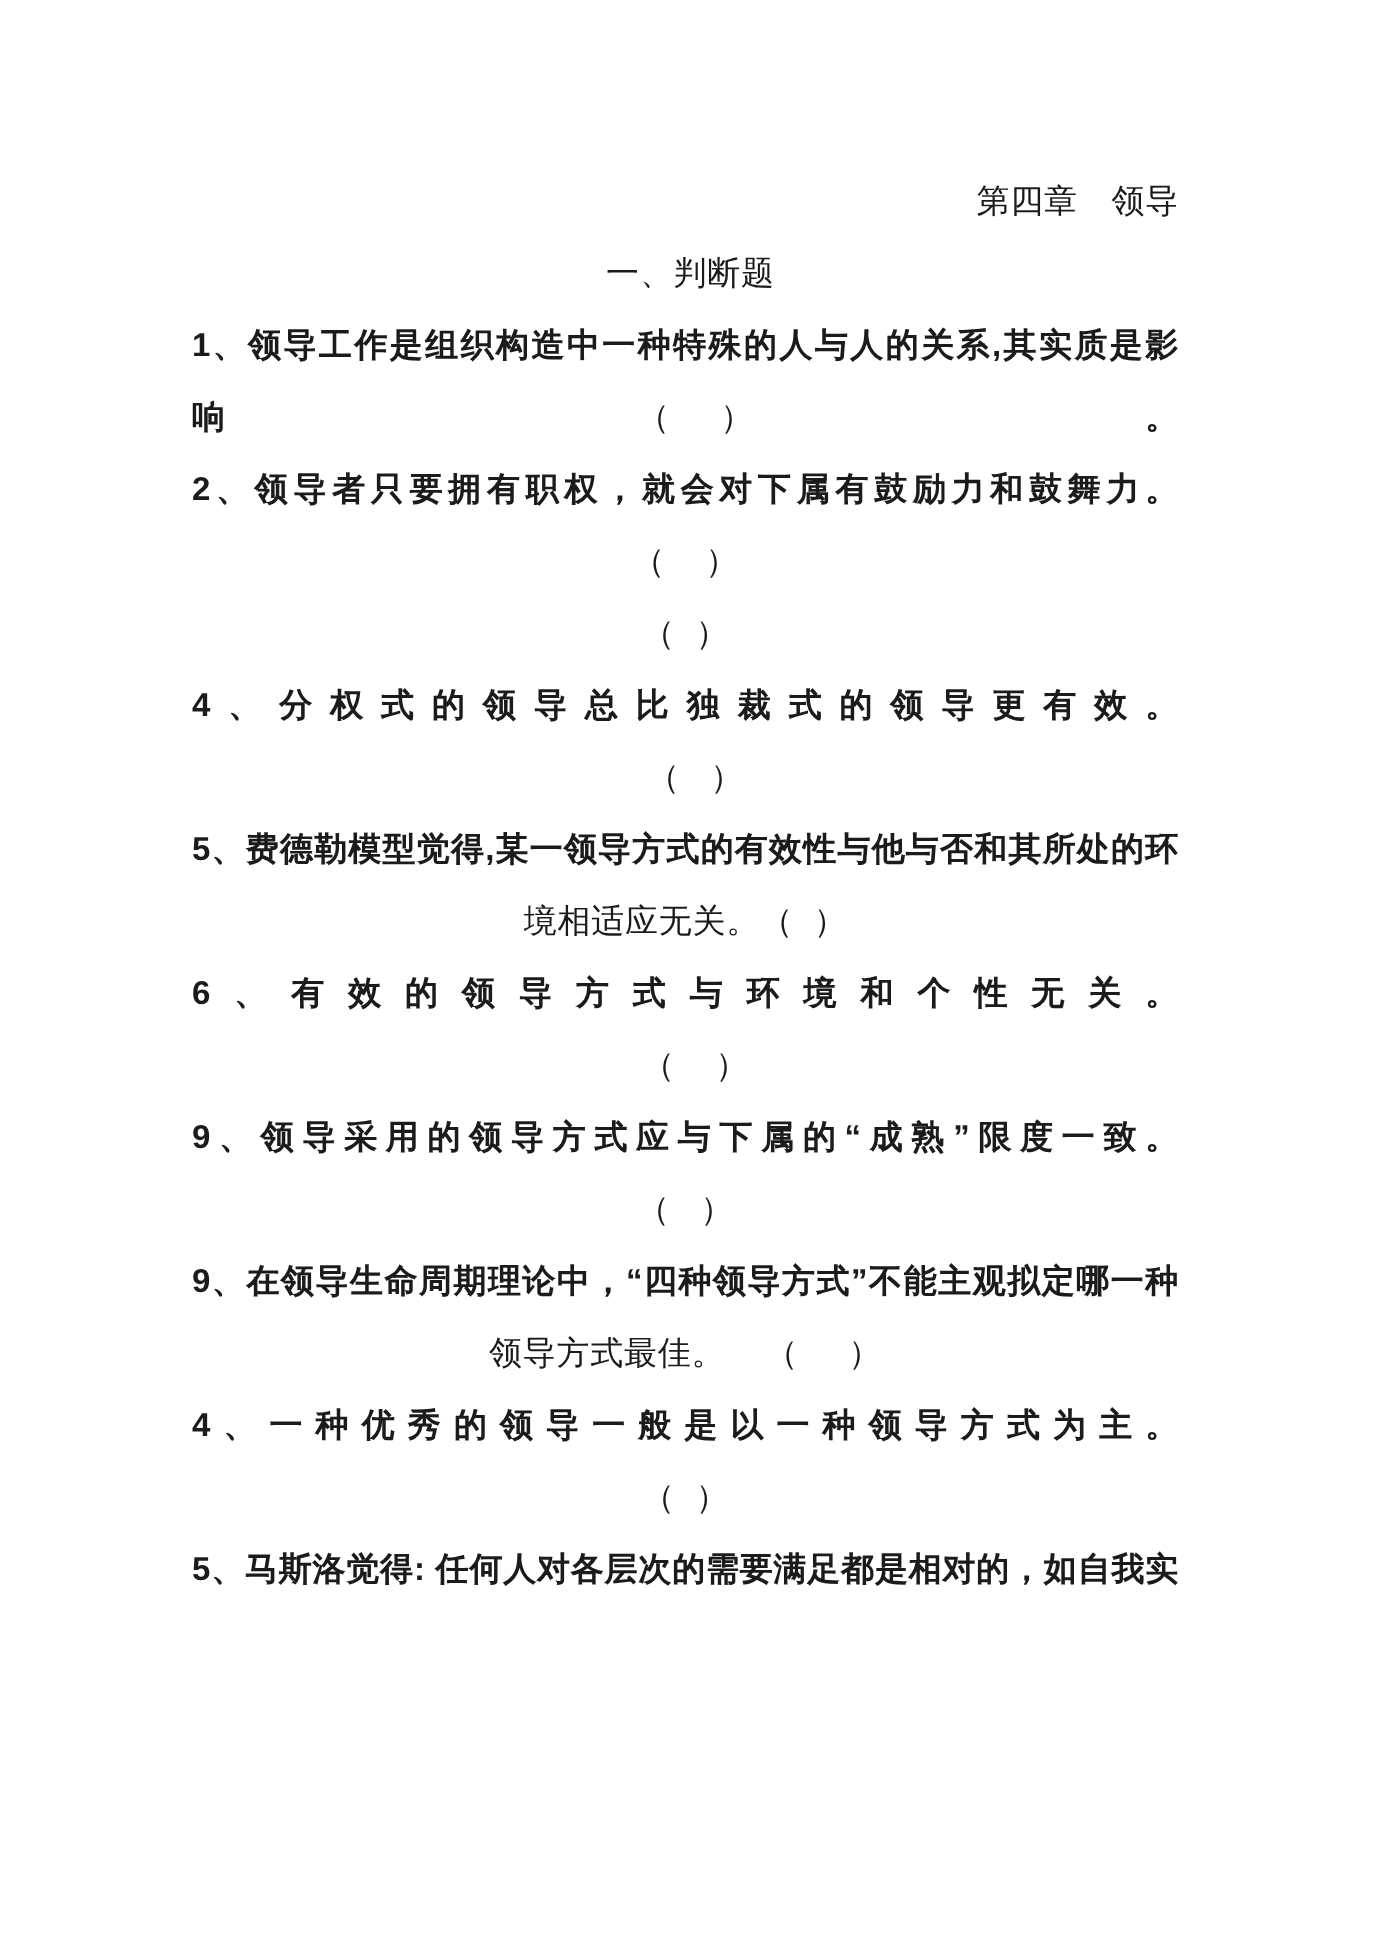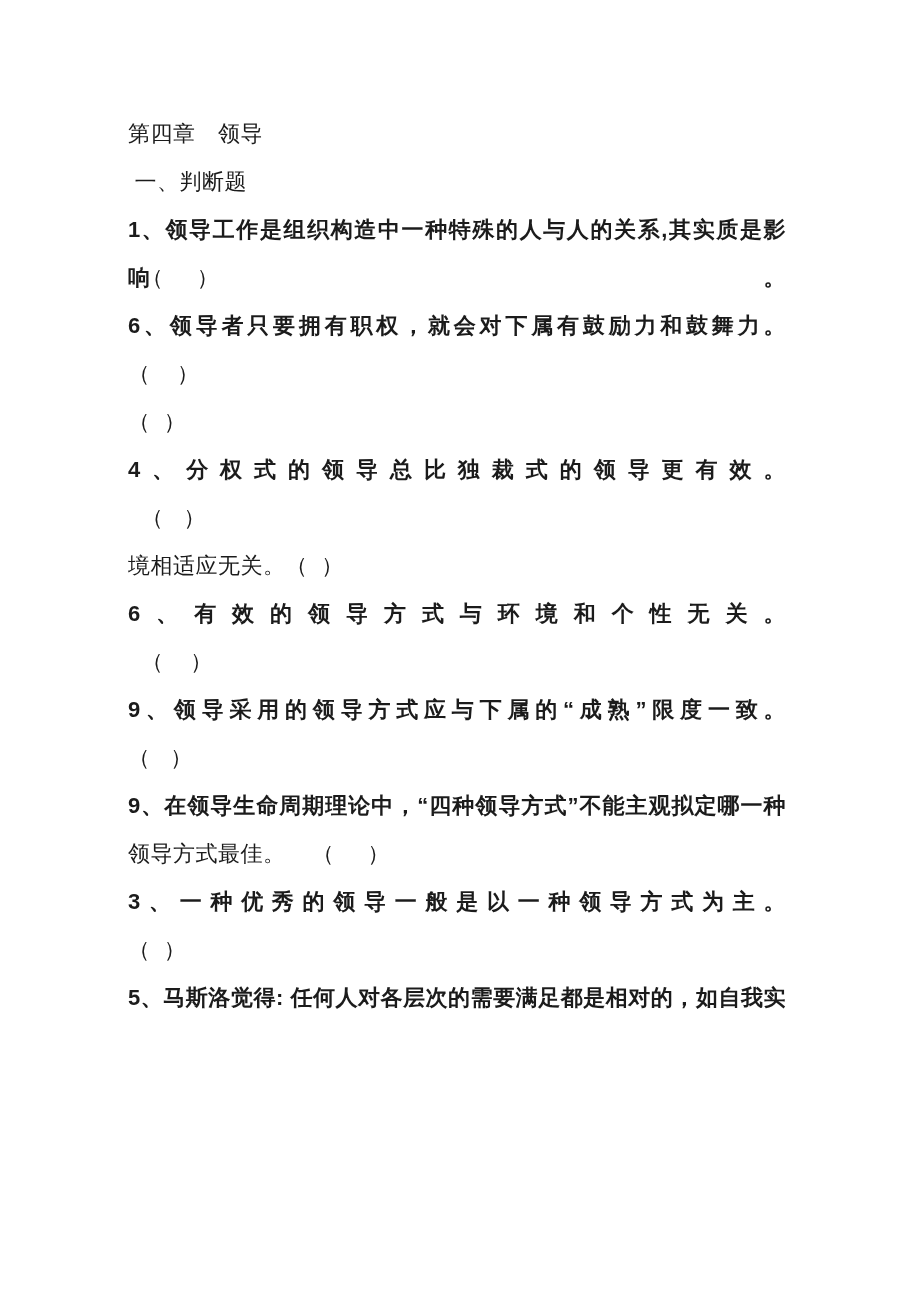--- a/index.html
+++ b/index.html
@@ -28,44 +28,45 @@
     letter-spacing: 0.5px;
   }
   
   .stretch {
     text-align: justify;
     text-align-last: justify;
     font-weight: bold;
     -moz-text-align-last: justify;
   }
   .plain {
-    text-align: left;
+    text-align: center;
     white-space: pre;
   }
   .center {
-    text-align: left;
+    text-align: right;
     white-space: pre;
   }
 </style>
 </head>
 <body>
 
 <div class="page">
   <div class="line center">第四章　领导</div>
   <div class="line plain"> 一、判断题</div>
   <div class="line stretch">1、领导工作是组织构造中一种特殊的人与人的关系,其实质是影响。</div>
   <div class="line plain">  （     ）</div>
-  <div class="line stretch">6、领导者只要拥有职权，就会对下属有鼓励力和鼓舞力。</div>
+  <div class="line stretch">2、领导者只要拥有职权，就会对下属有鼓励力和鼓舞力。</div>
   <div class="line plain">（    ）</div>
   <div class="line plain">（  ）</div>
   <div class="line stretch">4、分权式的领导总比独裁式的领导更有效。</div>
   <div class="line plain">  （   ）</div>
+  <div class="line stretch">5、费德勒模型觉得,某一领导方式的有效性与他与否和其所处的环</div>
   <div class="line plain">境相适应无关。（  ）</div>
   <div class="line stretch">6、有效的领导方式与环境和个性无关。</div>
   <div class="line plain">  （    ）</div>
   <div class="line stretch">9、领导采用的领导方式应与下属的“成熟”限度一致。</div>
   <div class="line plain">（   ）</div>
   <div class="line stretch">9、在领导生命周期理论中，“四种领导方式”不能主观拟定哪一种</div>
   <div class="line plain">领导方式最佳。    （     ）</div>
-  <div class="line stretch">3、一种优秀的领导一般是以一种领导方式为主。</div>
+  <div class="line stretch">4、一种优秀的领导一般是以一种领导方式为主。</div>
   <div class="line plain">（  ）</div>
   <div class="line stretch">5、马斯洛觉得: 任何人对各层次的需要满足都是相对的，如自我实</div>
 </div>
 
 </body></html>

